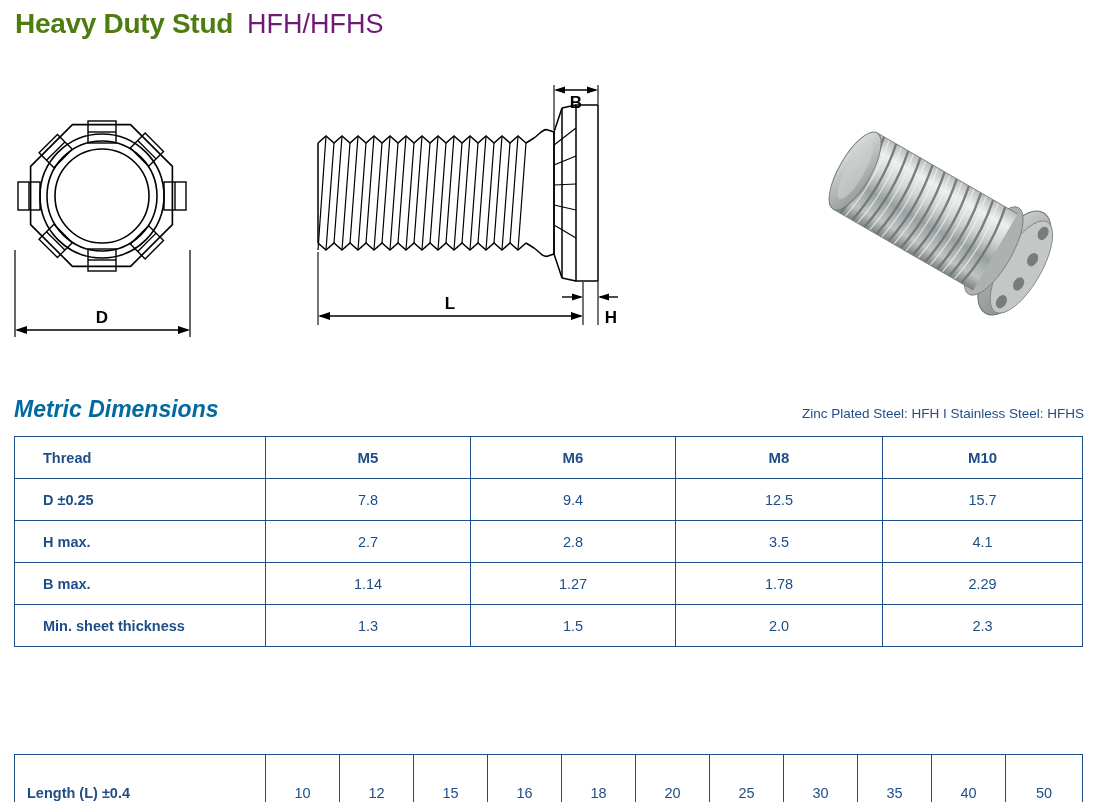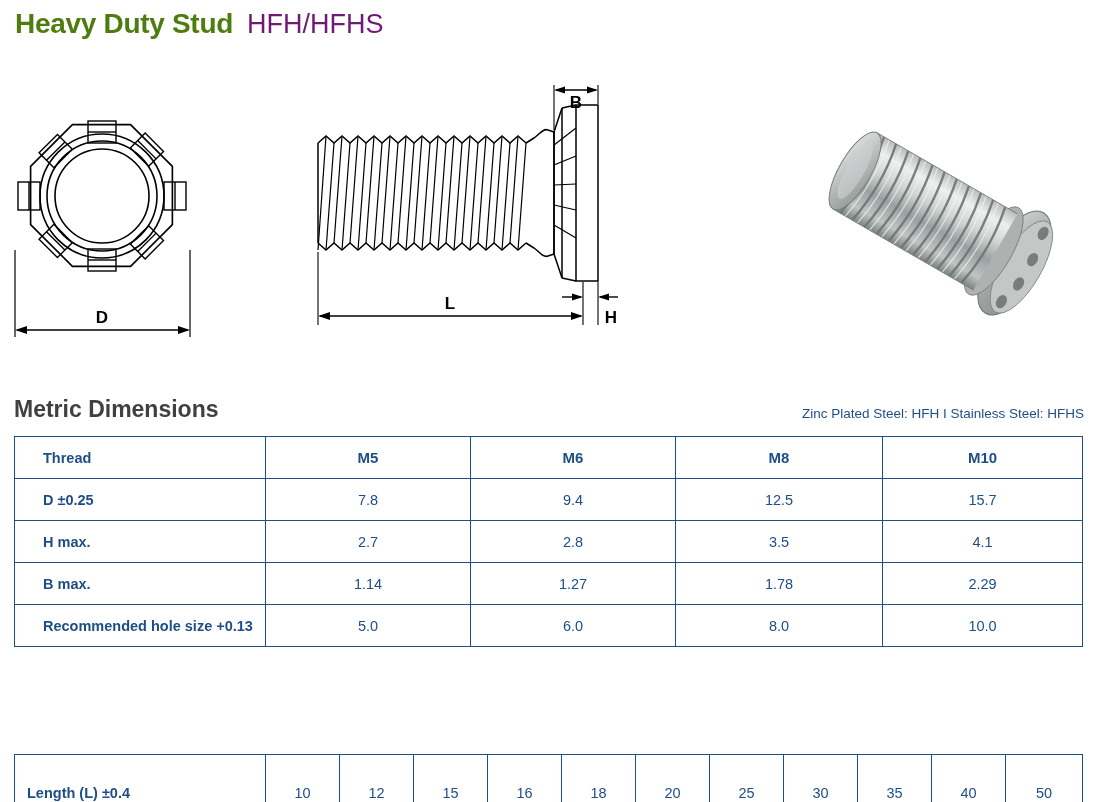--- a/index.html
+++ b/index.html
@@ -13,21 +13,21 @@
   #title-bar{position:absolute;left:15px;top:8px;white-space:nowrap;}
   #title-main{font-size:28px;font-weight:bold;color:#4d7c0f;letter-spacing:-0.3px;}
   #title-sub{font-size:27px;font-weight:normal;color:#701a75;margin-left:14px;letter-spacing:0px;}
 
   
   #drawings{position:absolute;left:0;top:60px;width:1096px;height:320px;}
   svg{display:block;}
   .dimlabel{font-family:"Liberation Sans",sans-serif;font-size:17px;font-weight:bold;fill:#000;}
 
   
-  #metric-heading{position:absolute;left:14px;top:396px;font-size:23px;font-weight:bold;color:#404040;}
+  #metric-heading{position:absolute;left:14px;top:396px;font-size:23px;font-weight:bold;color:#0369a1;font-style:italic;}
   #material-note{position:absolute;right:12px;top:406px;font-size:13.5px;color:#1f4e87;white-space:nowrap;}
 
   
   #main-table{
     position:absolute;left:14px;top:436px;width:1068px;
     border-collapse:collapse;table-layout:fixed;
   }
   #main-table td{
     border:1px solid #1f4e87;height:41px;font-size:14.5px;color:#1f4e87;
     padding:0;vertical-align:middle;
@@ -308,25 +308,25 @@
       <td class="val">4.1</td>
     </tr>
     <tr>
       <td class="rowhead">B max.</td>
       <td class="val">1.14</td>
       <td class="val">1.27</td>
       <td class="val">1.78</td>
       <td class="val">2.29</td>
     </tr>
     <tr>
-      <td class="rowhead">Recommended hole size +0.13</td>
-      <td class="val">5.0</td>
-      <td class="val">6.0</td>
-      <td class="val">8.0</td>
-      <td class="val">10.0</td>
+      <td class="rowhead">Min. sheet thickness</td>
+      <td class="val">1.3</td>
+      <td class="val">1.5</td>
+      <td class="val">2.0</td>
+      <td class="val">2.3</td>
     </tr>
   </tbody>
 </table>
 
 <table id="length-table">
   <colgroup>
     <col style="width:251px">
     <col style="width:74px">
       <col style="width:74px">
       <col style="width:74px">

